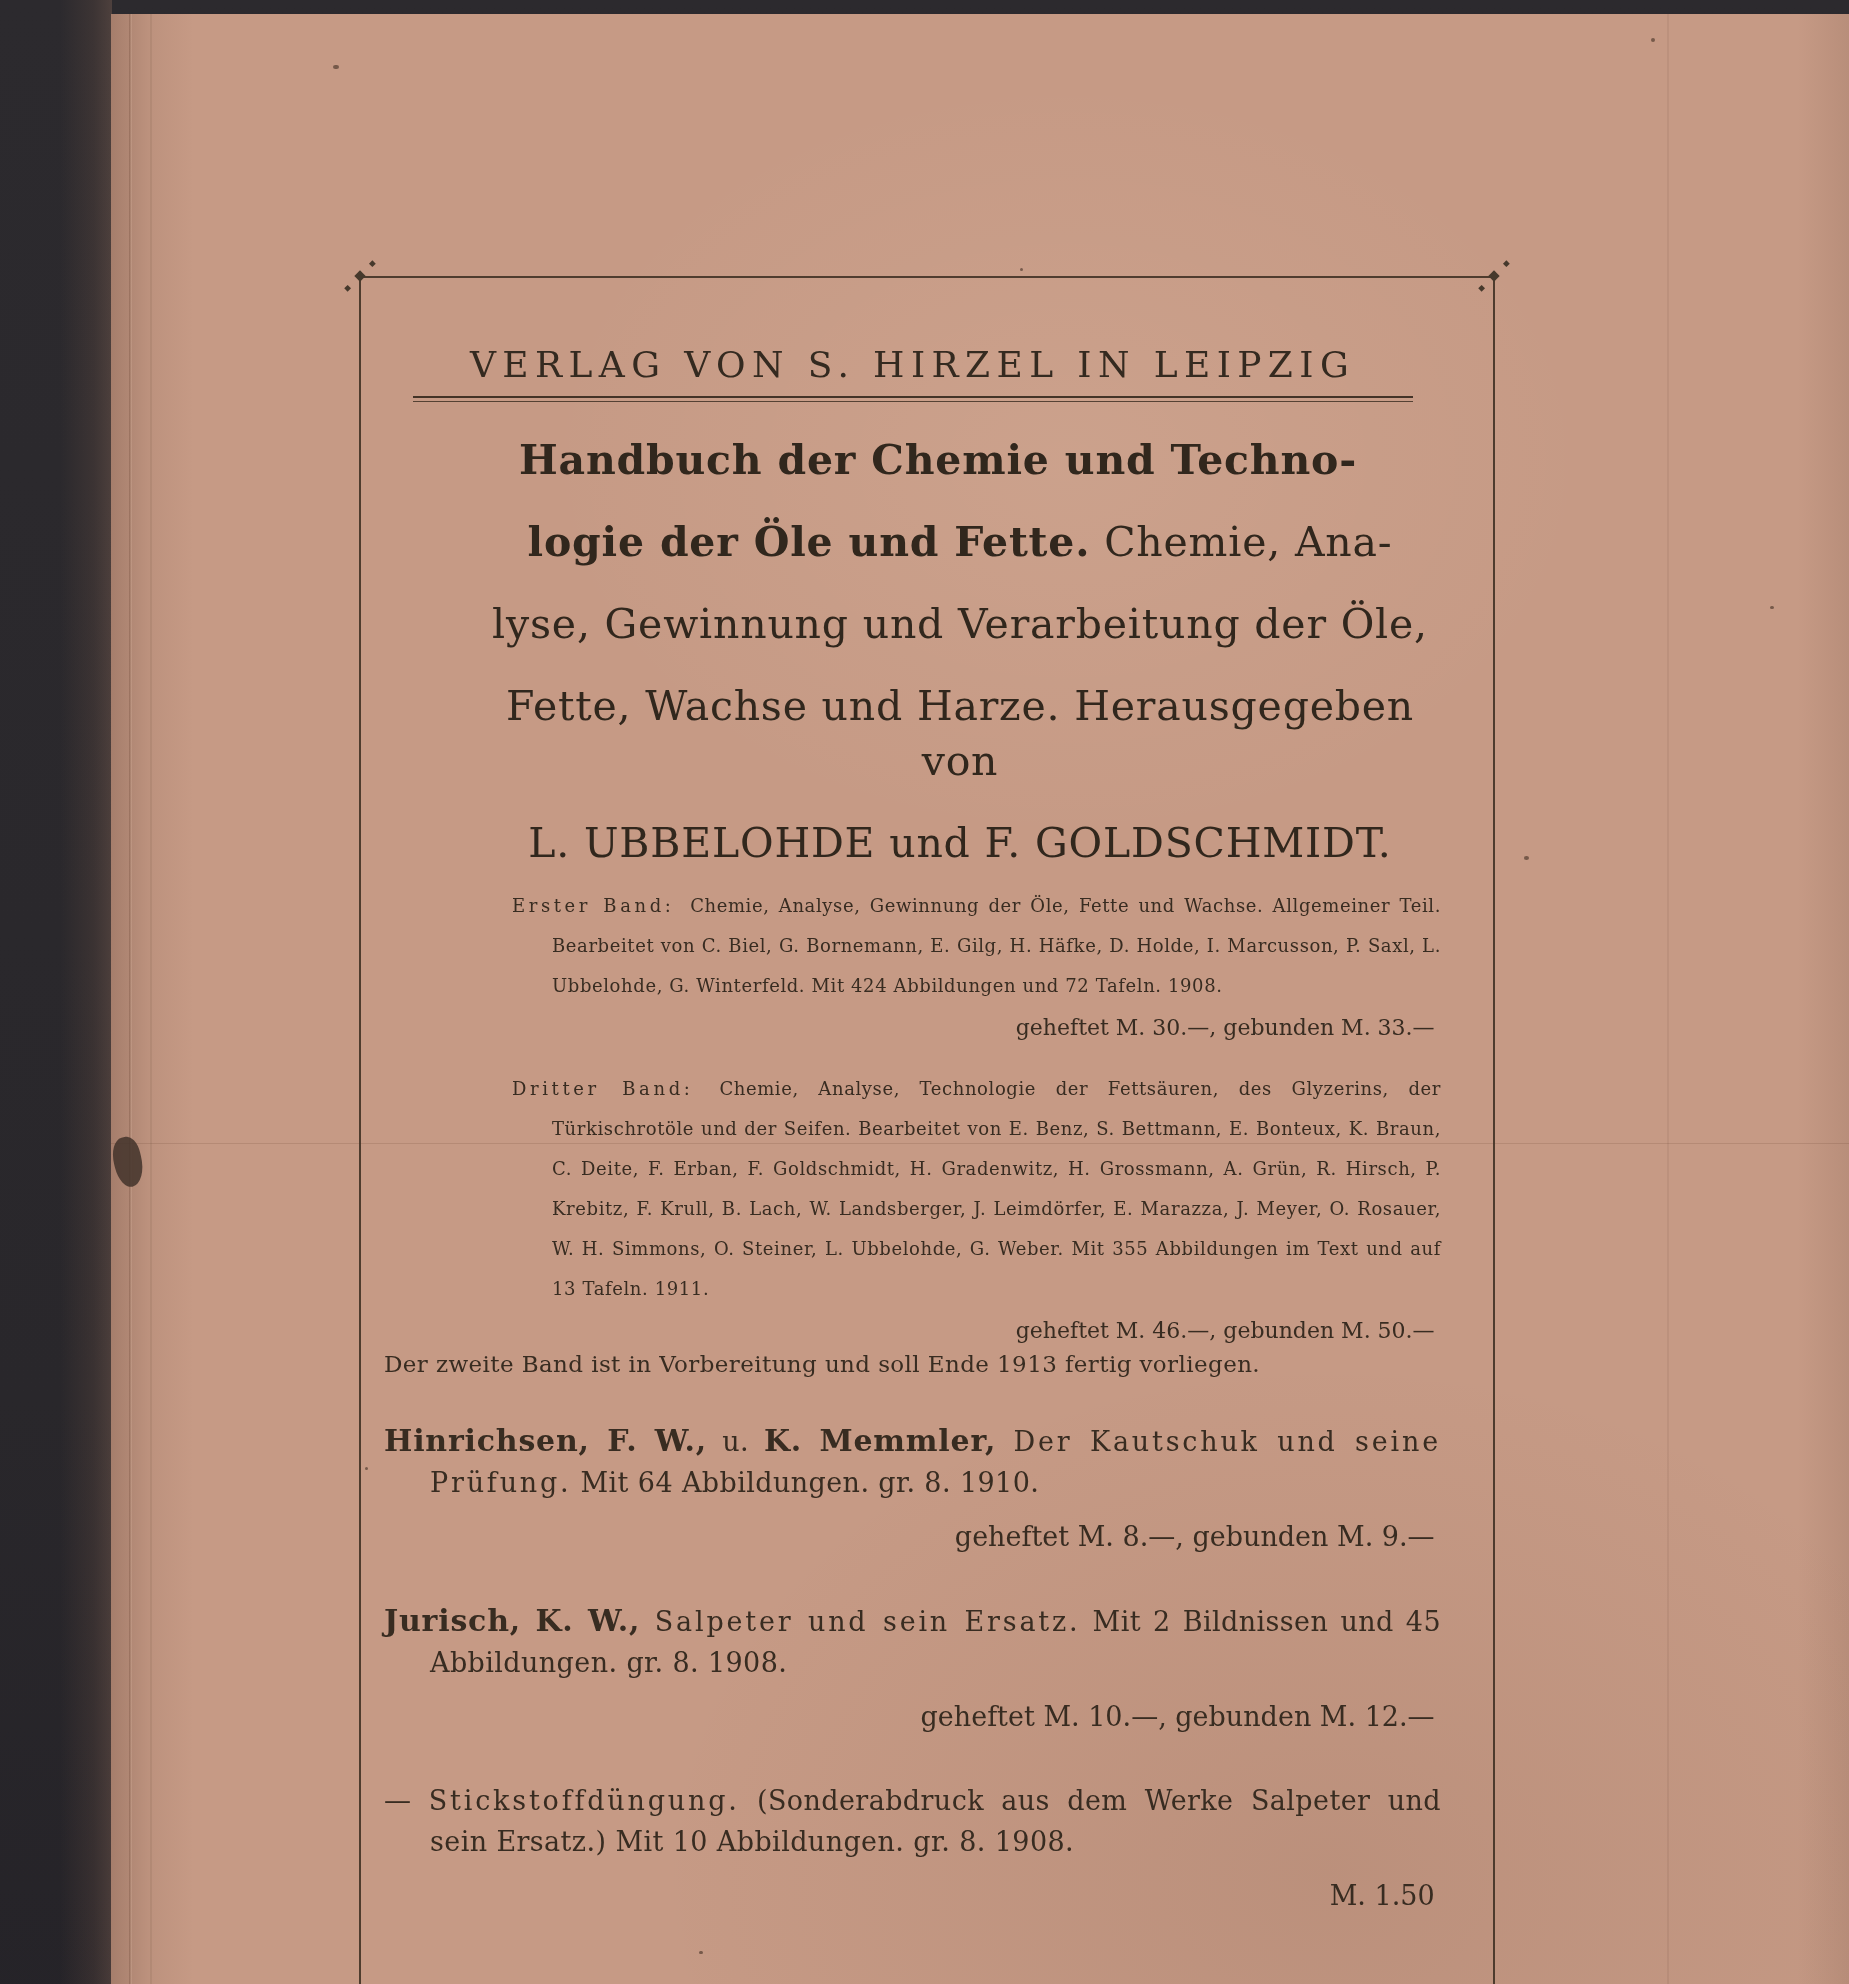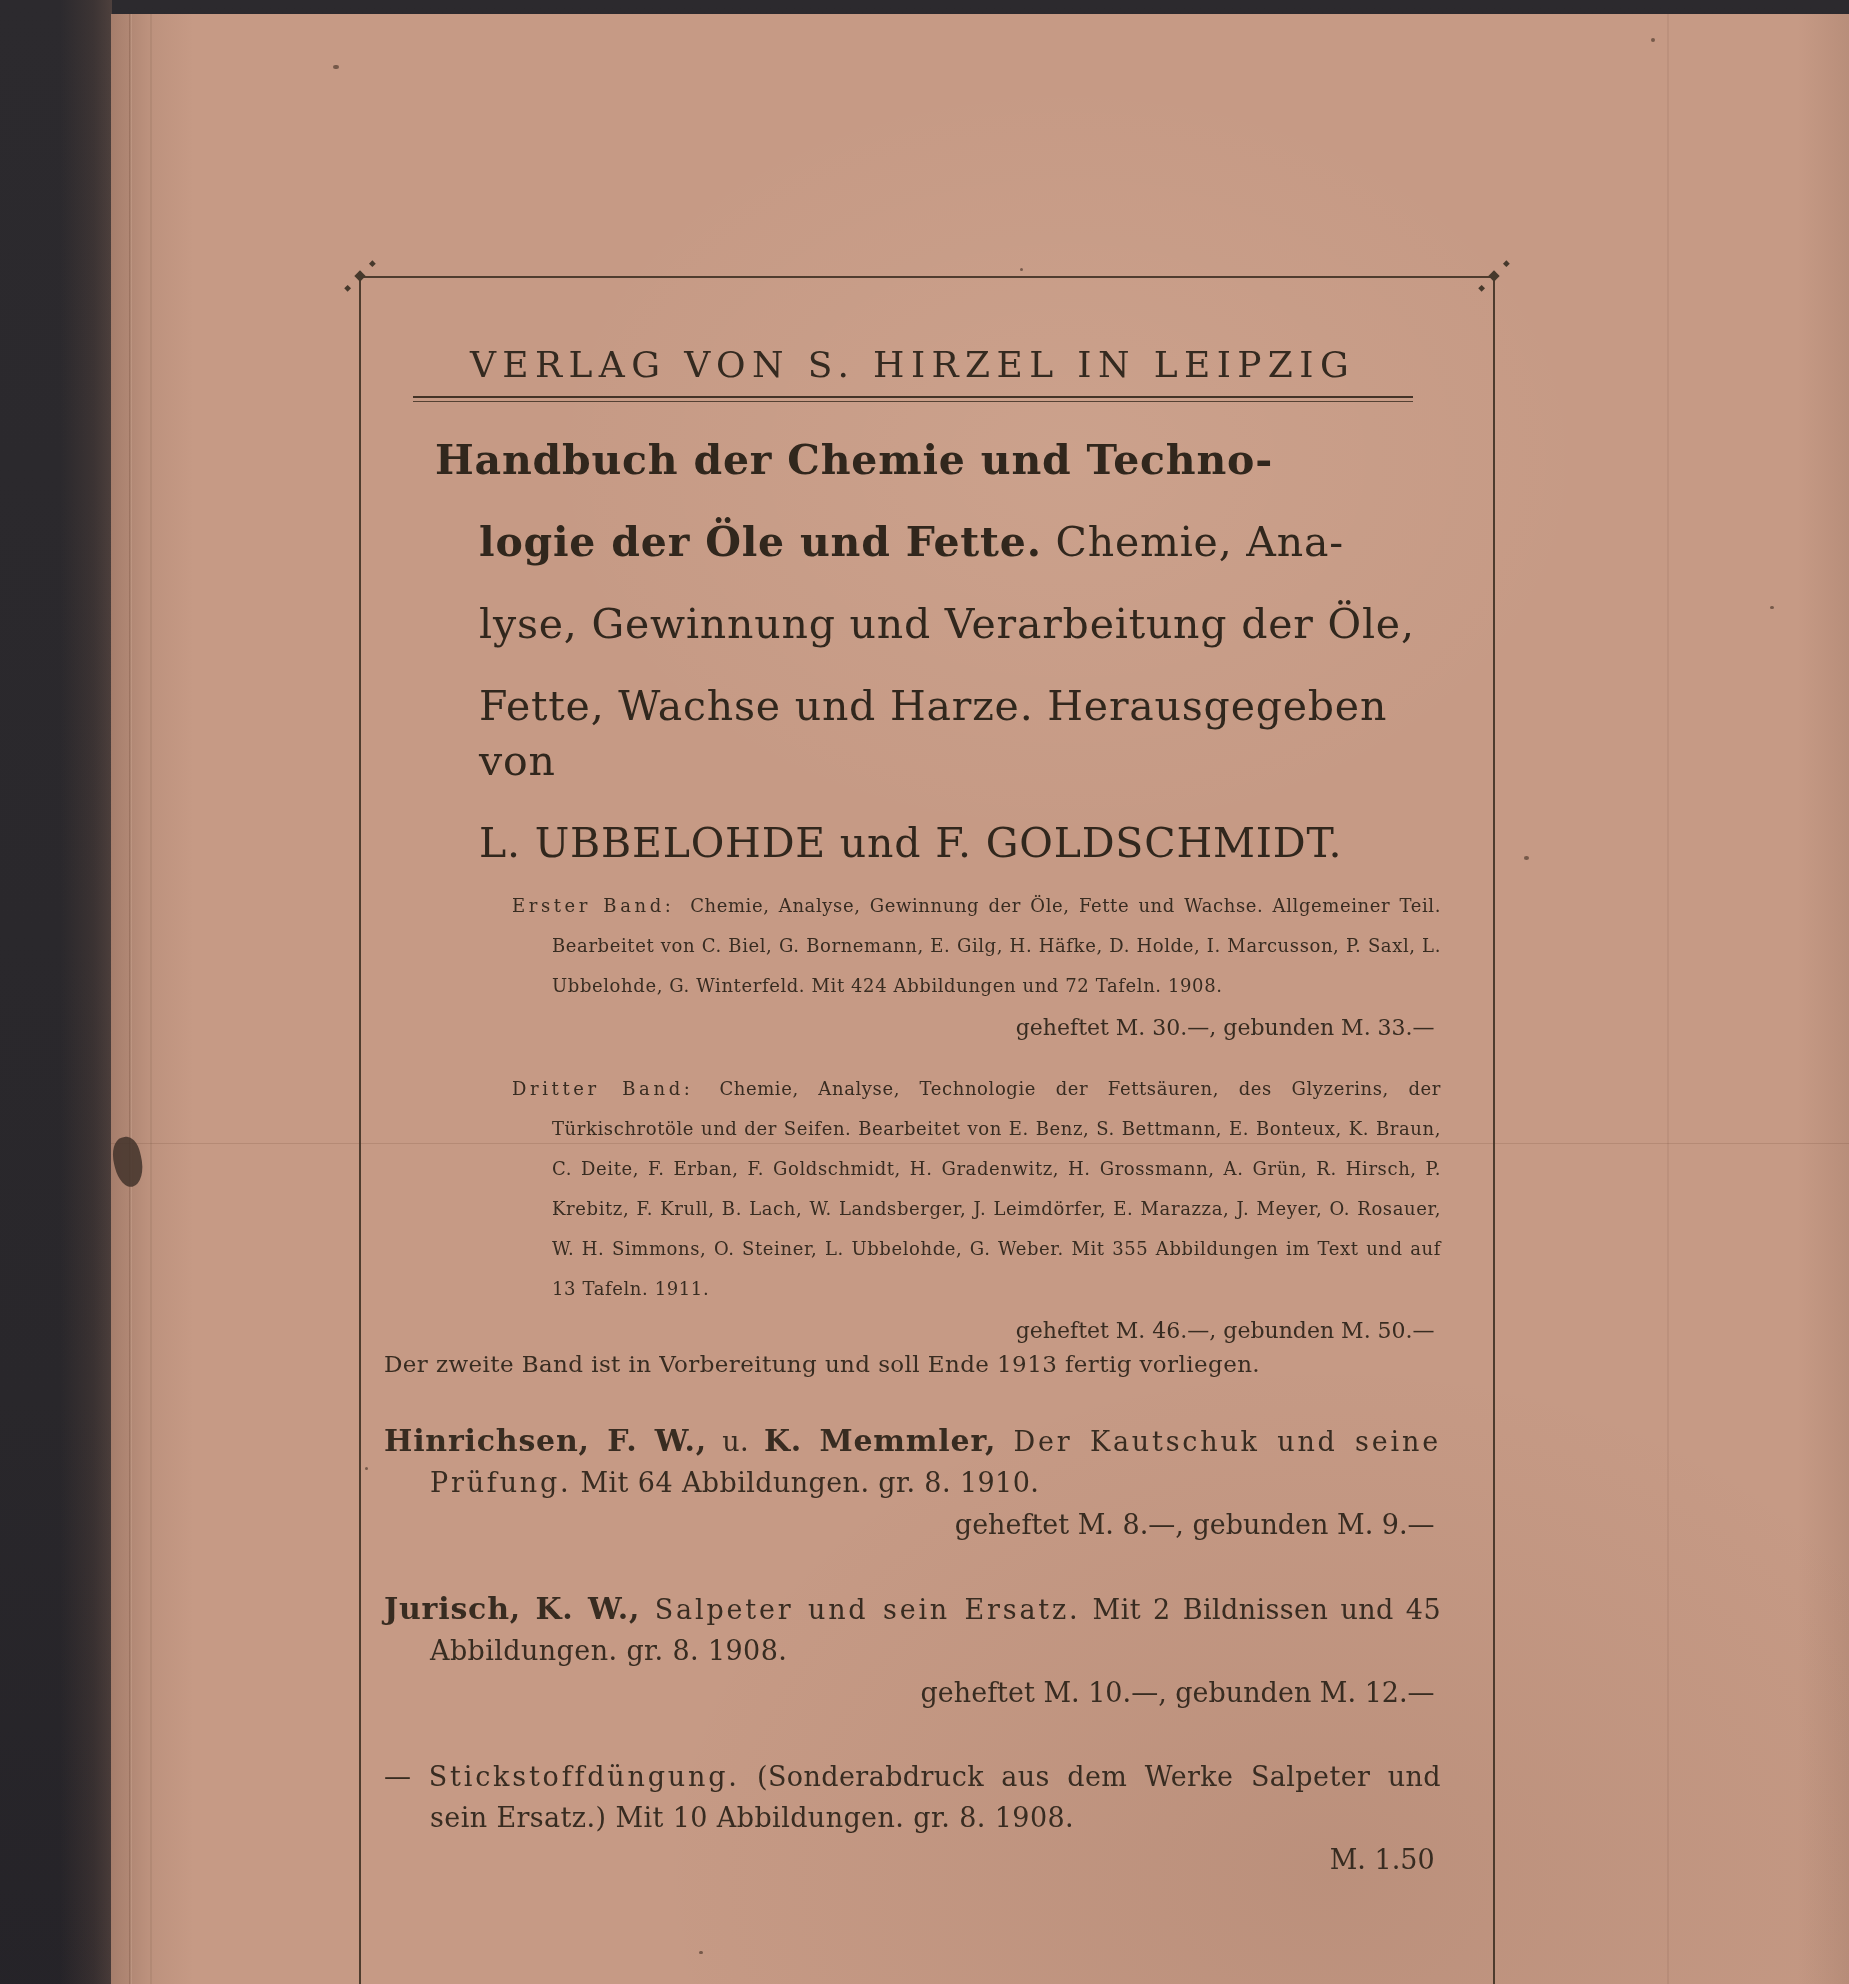--- a/index.html
+++ b/index.html
@@ -43,38 +43,38 @@
   .corner{position:absolute;width:8px;height:8px;background:#46392c;transform:rotate(45deg);
     box-shadow:0 17.5px 0 -1.6px #46392c,0 -17.5px 0 -1.6px #46392c;}
   .c-tl{left:-5.2px;top:-5.2px}.c-tr{right:-5.2px;top:-5.2px}
 
   .content{position:absolute;inset:0;padding:0 52px 0 23px;box-sizing:border-box;color:#382c21;}
 
   .pub-header{margin-top:66px;text-align:center;font-size:36px;letter-spacing:6.4px;color:#342a20;}
   .pub-rule{margin:11px auto 0;width:1000px;height:3.6px;
     border-top:2px solid rgba(56,43,31,.92);border-bottom:1.6px solid rgba(56,43,31,.8);}
 
-  .title{margin:31px 0 0 51px;font-size:41px;line-height:55px;letter-spacing:0.8px;color:#31271d;}
+  .title{margin:31px 0 0 51px;font-size:41px;line-height:55px;letter-spacing:0.8px;color:#31271d;text-align:center;}
   .title-line{white-space:pre-wrap;}
   .title-line.indent{padding-left:44px;margin-top:27px;}
   .b{font-weight:bold;}
 
   .vol{margin:15px 0 0 168px;text-indent:-40px;text-align:justify;
     font-size:18px;line-height:40px;letter-spacing:0.6px;}
   .vol.second{margin-top:20.6px;}
   .vol-label{letter-spacing:3.6px;padding-right:6.4px;}
   .price{text-align:right;padding-right:6.4px;margin-top:2.4px;font-size:22px;line-height:40px;}
 
   .note{font-size:23px;letter-spacing:0.4px;}
 
   .entry{margin-top:43px;text-align:justify;text-indent:-46px;padding-left:46px;
     font-size:27px;line-height:41px;letter-spacing:0.4px;}
   .entry .name{font-weight:bold;font-size:30px;letter-spacing:0.8px;}
   .entry .sp{letter-spacing:2.8px;}
-  .entry-price{text-align:right;padding-right:6.4px;margin-top:1px;font-size:27px;line-height:41px;}
+  .entry-price{text-align:right;padding-right:6.4px;margin-top:13px;font-size:27px;line-height:41px;}
 </style>
 </head>
 <body>
 
 <div class="scan">
   <div class="under-sheet"></div>
 
   <div class="paper">
     <div class="crease-v"></div>
     <div class="crease-v2"></div>

